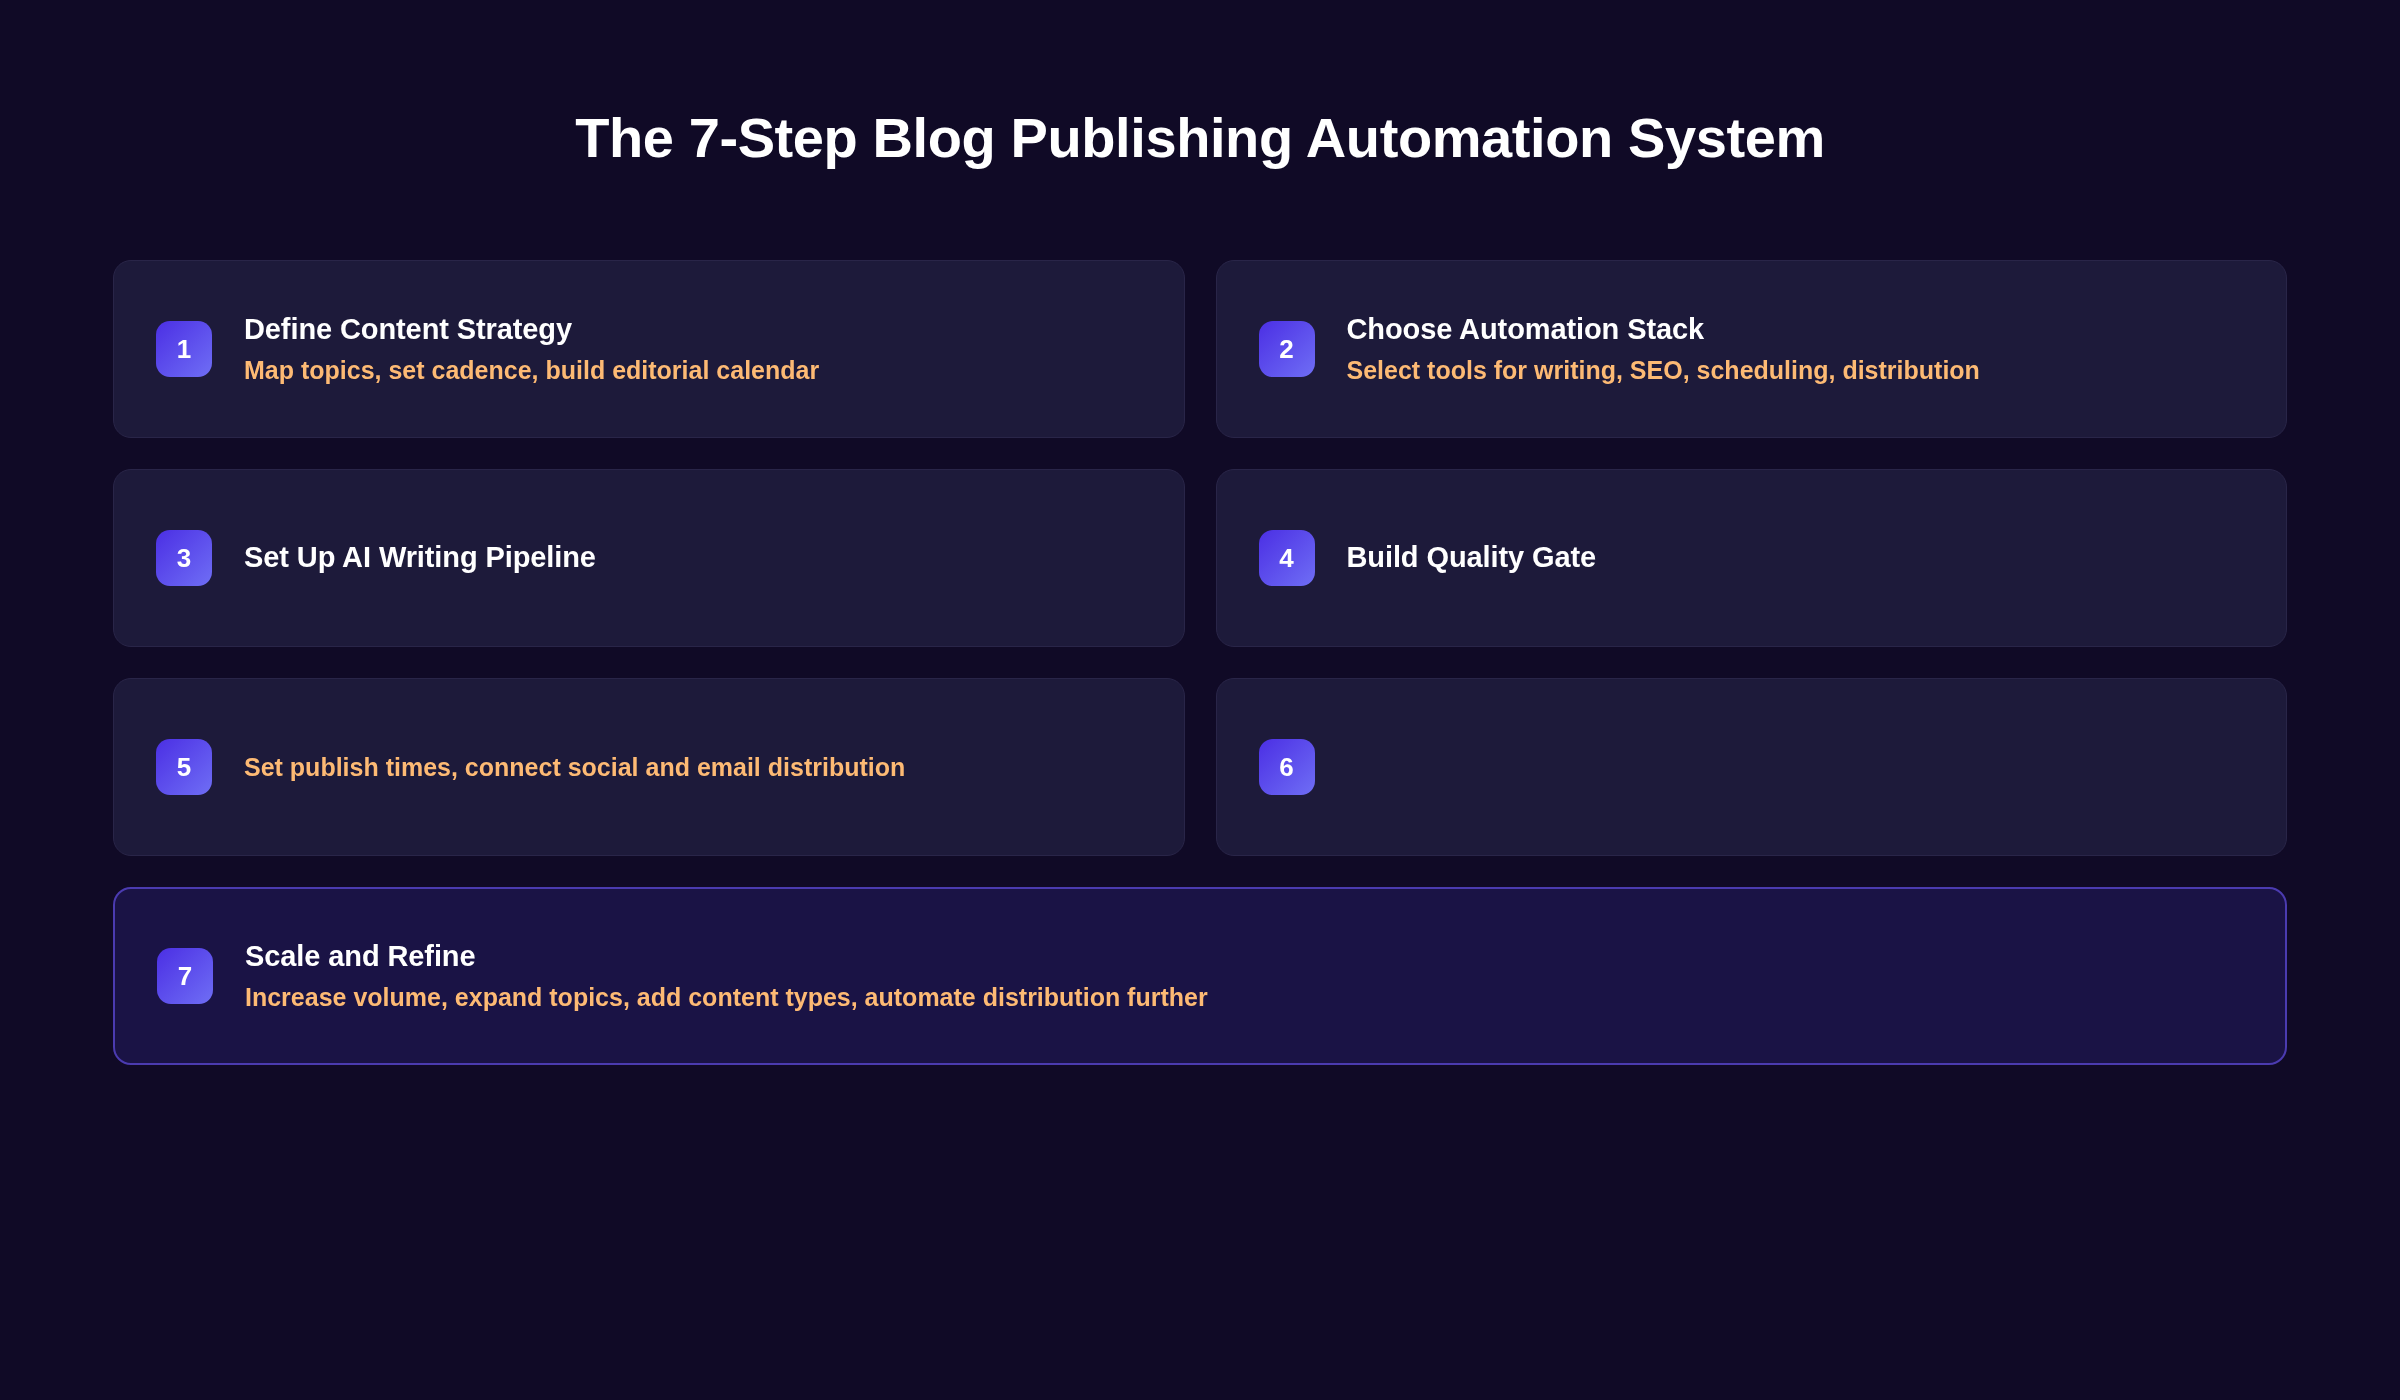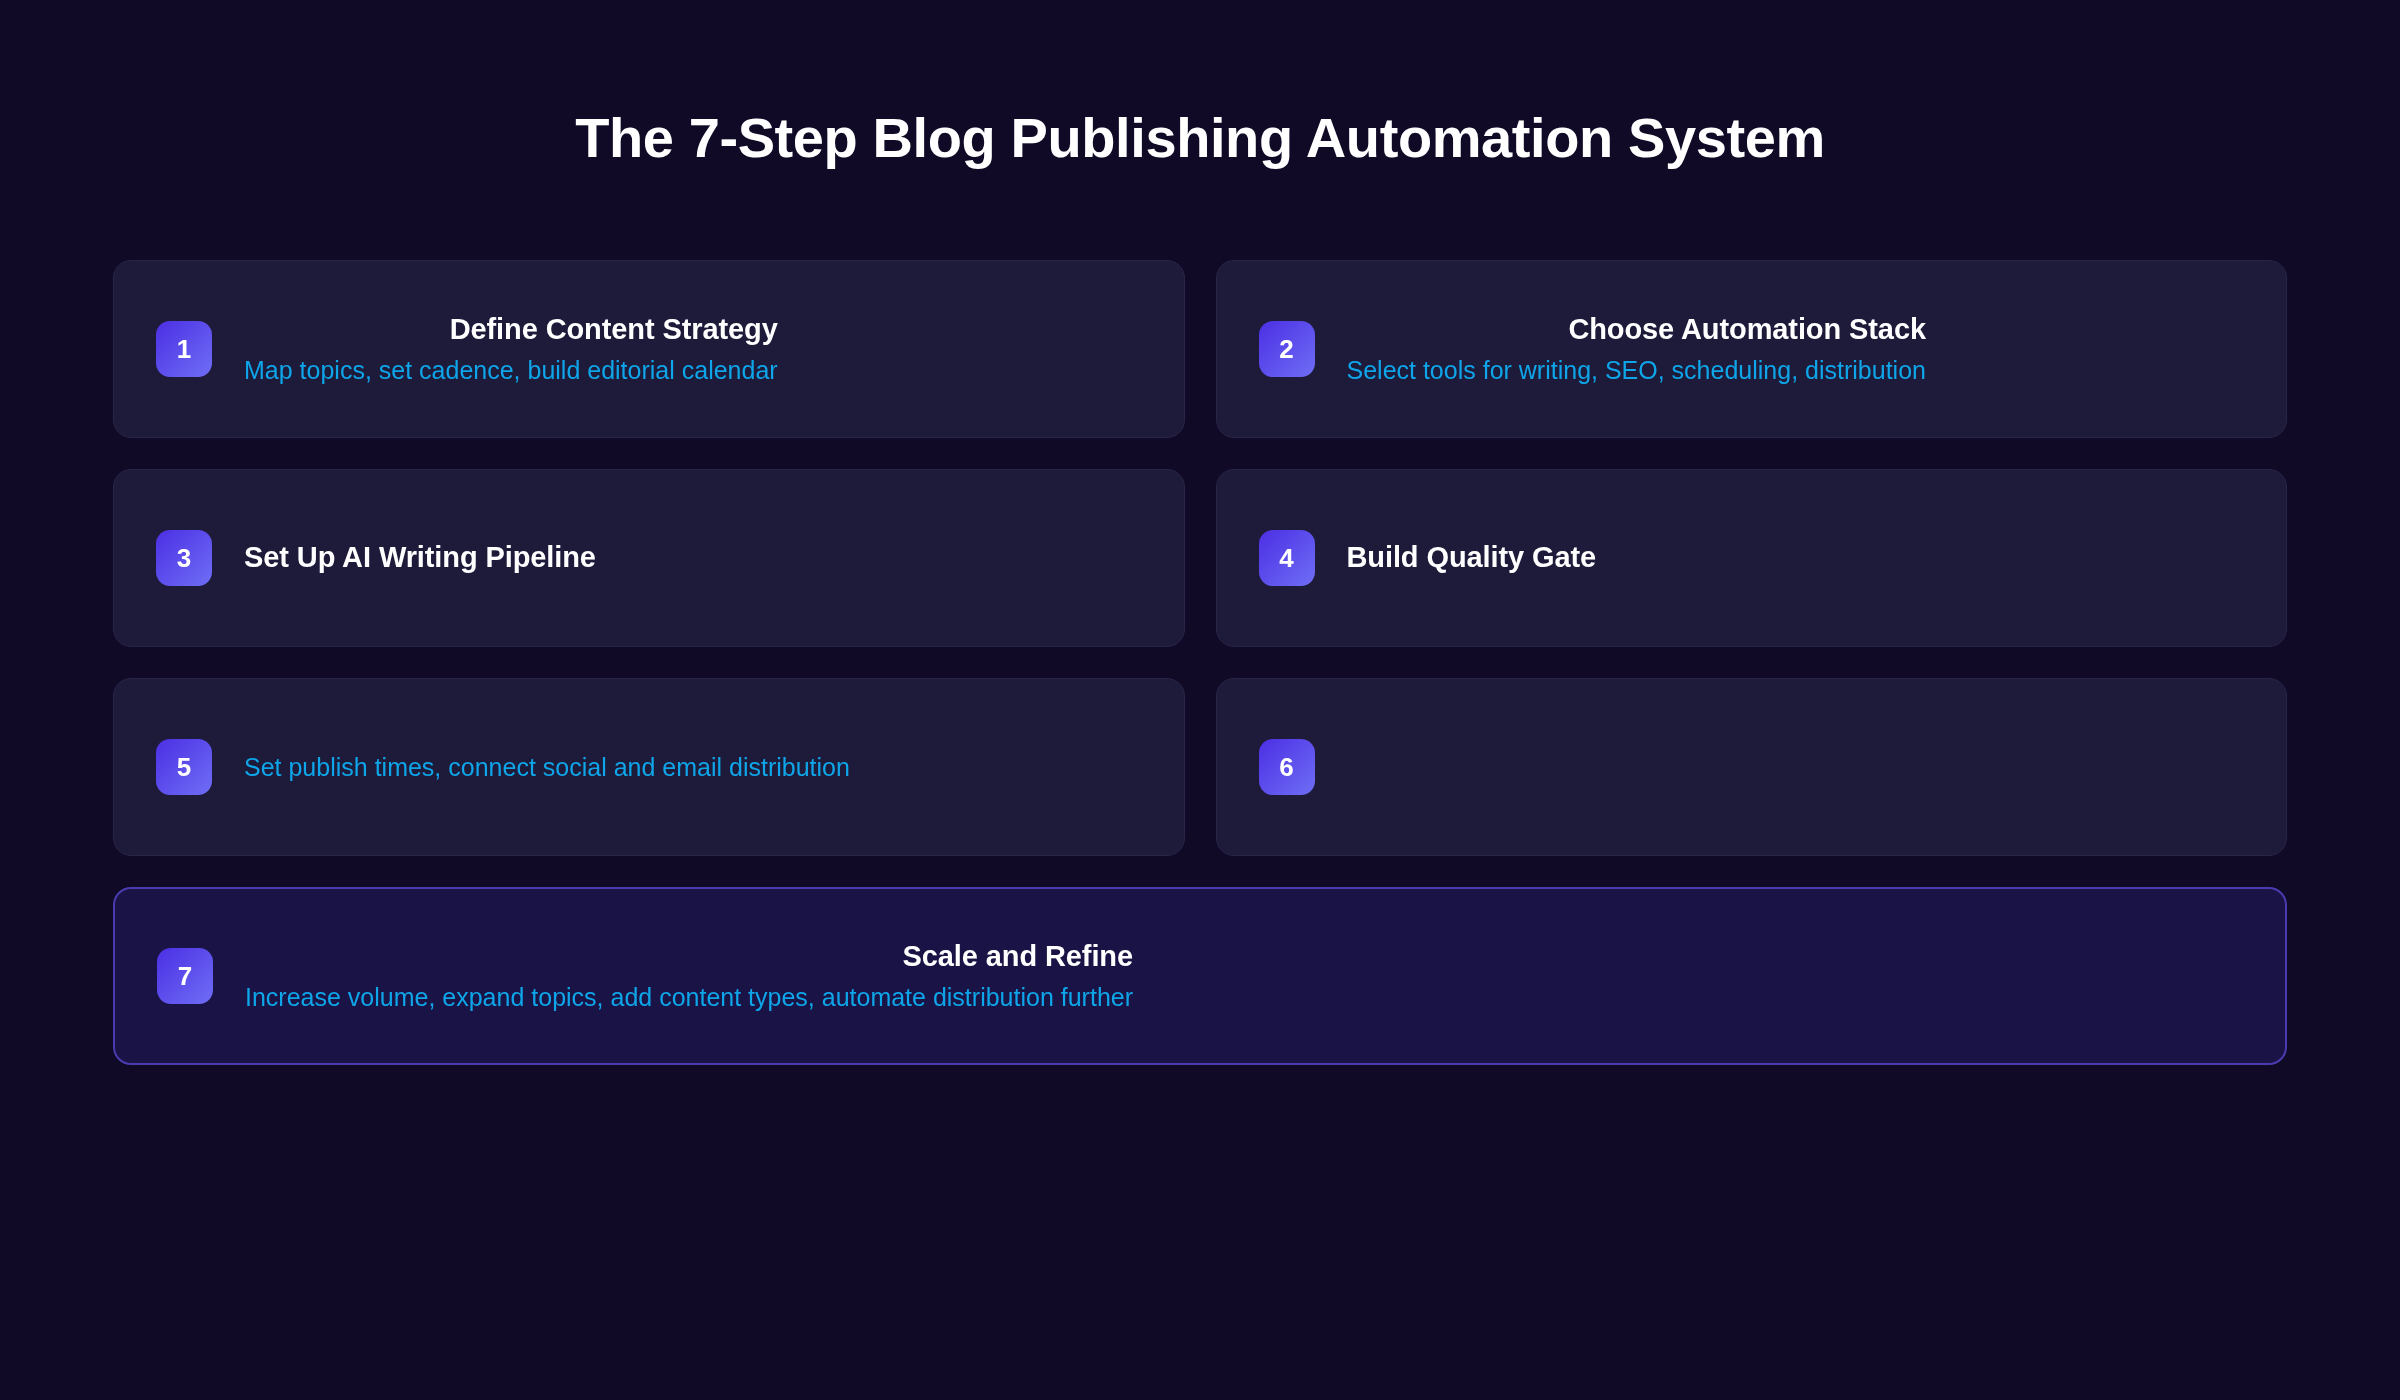--- a/index.html
+++ b/index.html
@@ -81,36 +81,35 @@
     justify-content: center;
     line-height: 1;
   }
 
   
   .step-text {
     display: flex;
     flex-direction: column;
     gap: 9px;
     min-width: 0;
-    align-items: flex-end;
   }
 
   .step-title {
     color: #ffffff;
     font-size: 29px;
     font-weight: bold;
     line-height: 1.15;
     letter-spacing: -0.1px;
     white-space: nowrap;
   }
 
   .step-desc {
-    color: #0ea5e9;
+    color: #fdba74;
     font-size: 25px;
-    font-weight: normal;
+    font-weight: bold;
     line-height: 1.2;
     white-space: nowrap;
   }
 </style>
 </head>
 <body>
 
 <div class="page">
 
   <h1 class="page-title">The 7-Step Blog Publishing Automation System</h1>

